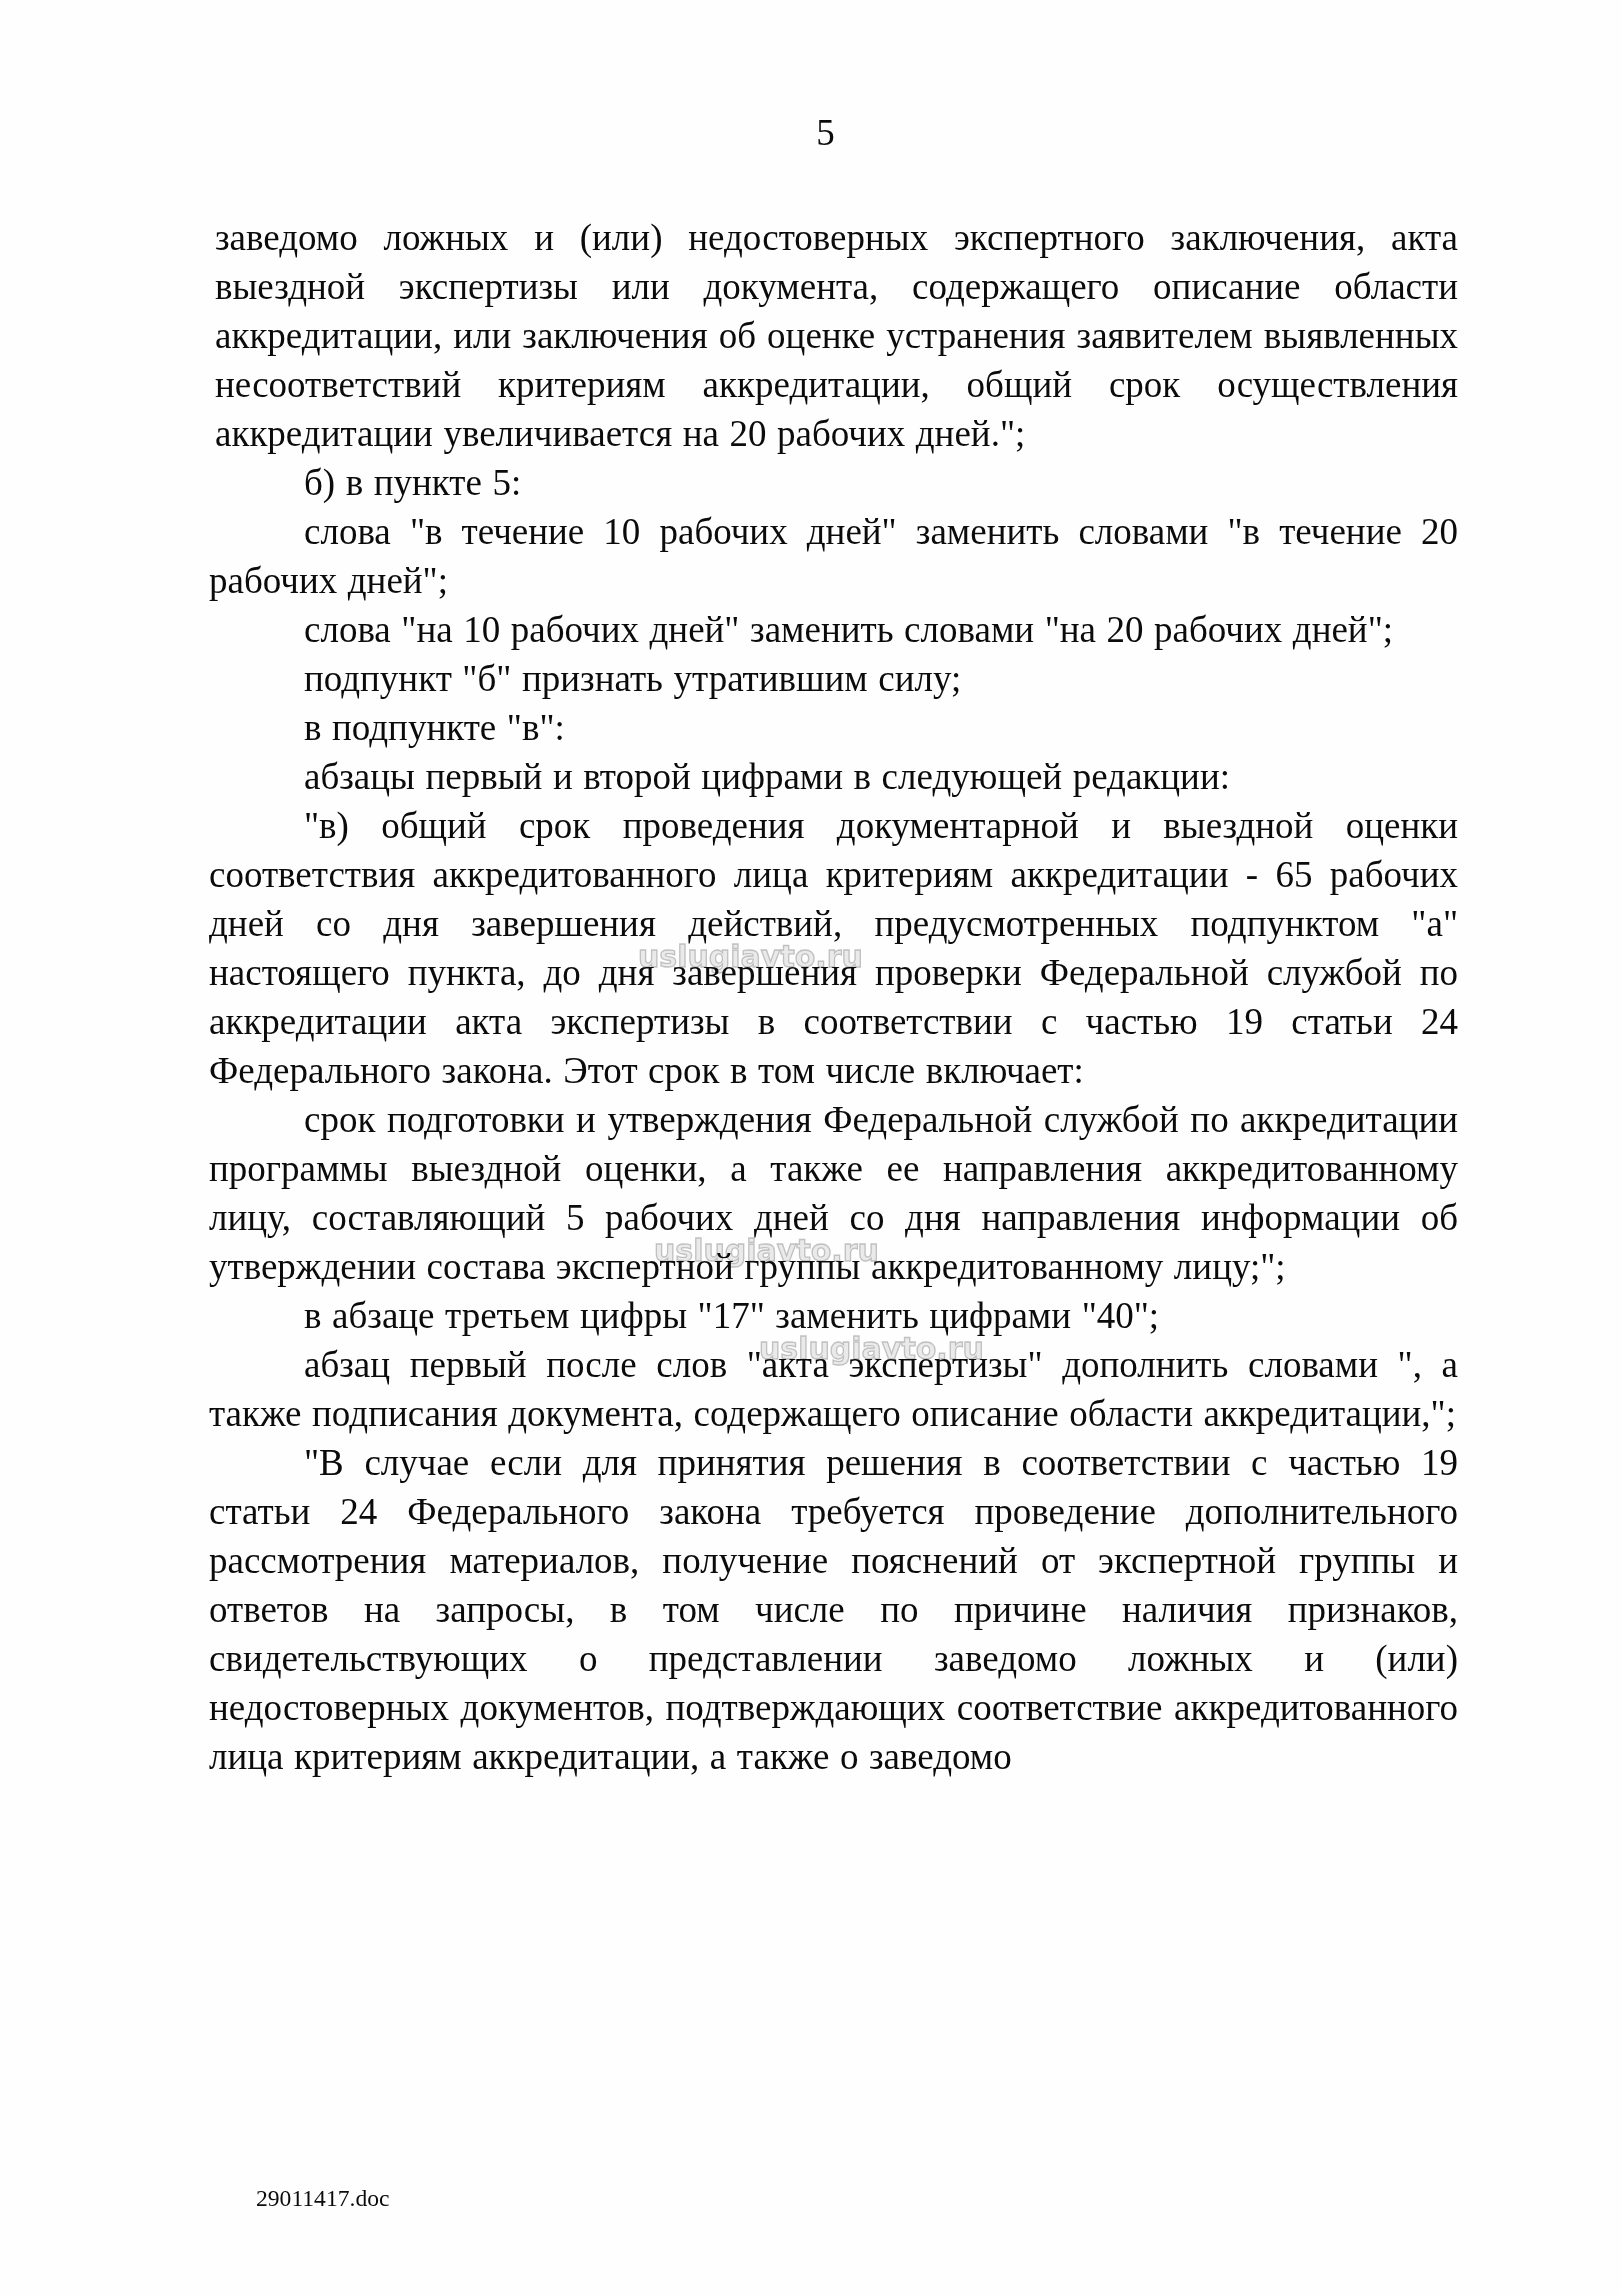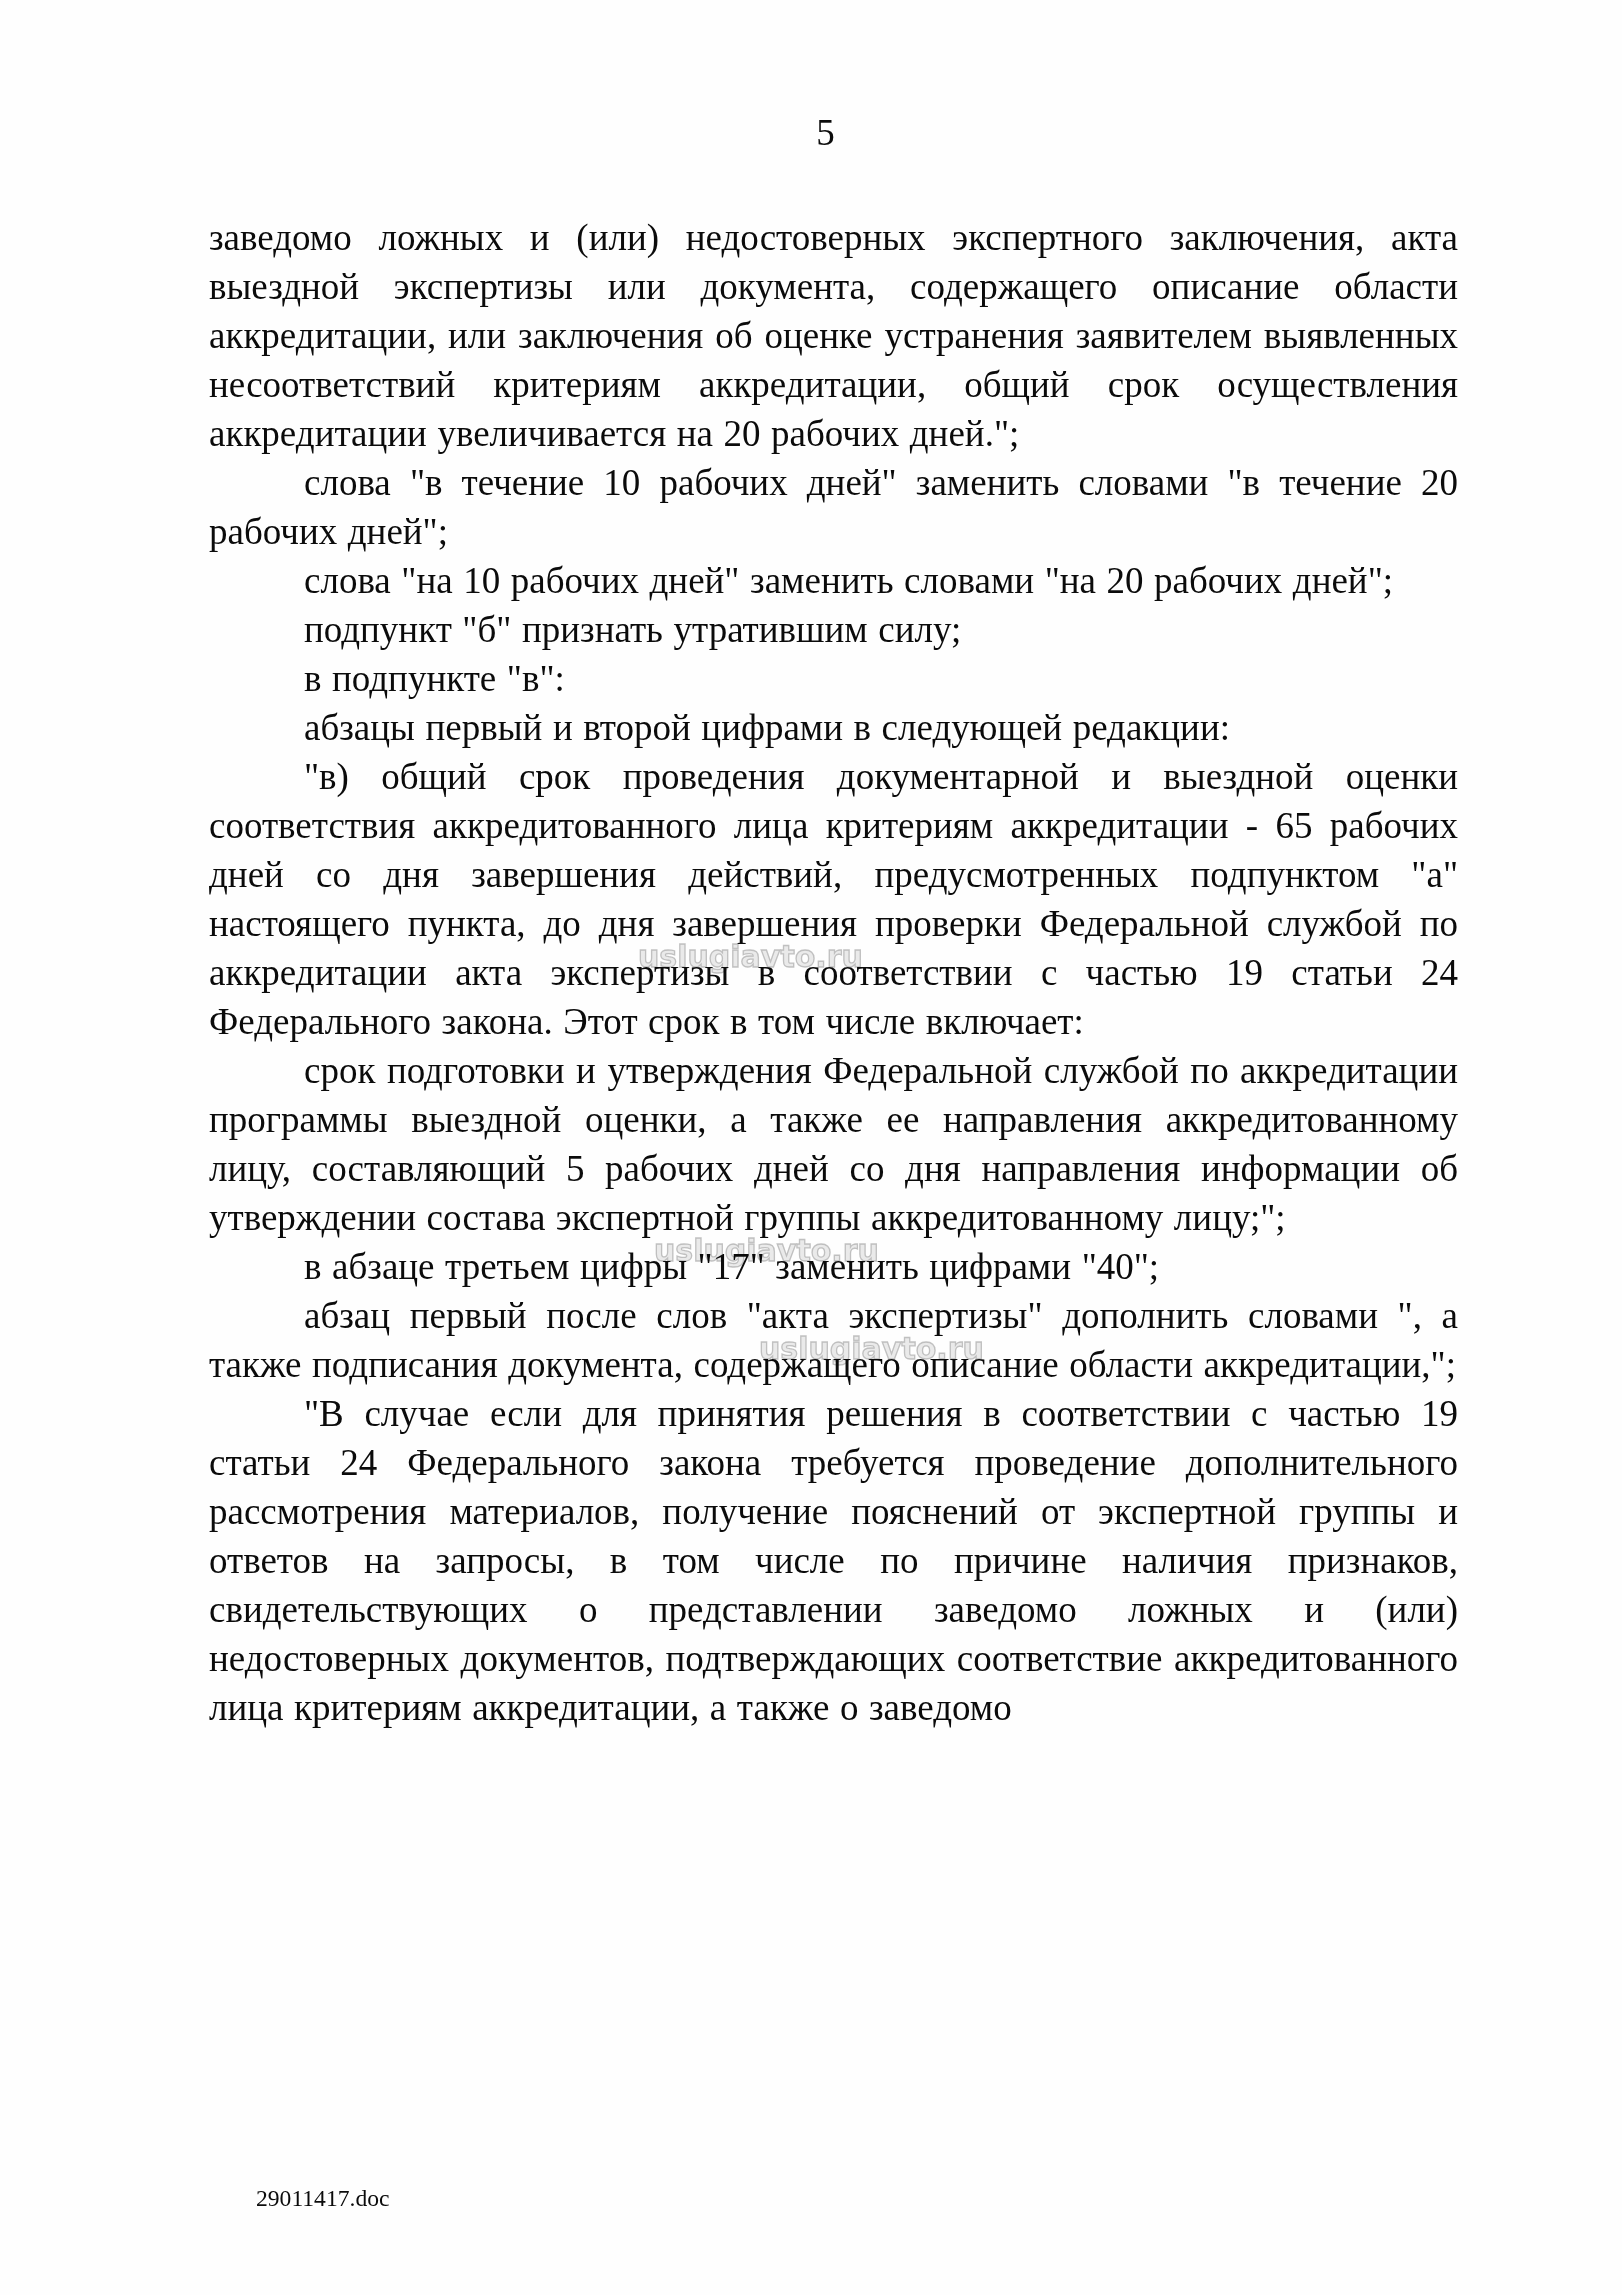--- a/index.html
+++ b/index.html
@@ -37,20 +37,21 @@
     word-spacing: 1.3px;
     z-index: 2;
   }
   .para {
     margin: 0;
     padding: 0;
     text-indent: 95px;
   }
   .para.first {
     text-indent: 0;
+    margin-left: 6px;
   }
   .footer {
     position: absolute;
     left: 208px;
     top: 2185px;
     font-size: 23.6px;
     line-height: 26px;
     z-index: 2;
     margin-left: 48px;
   }
@@ -76,20 +77,21 @@
 <div class="page">
 
   <div class="page-number">5</div>
 
   <span class="watermark wm-1">uslugiavto.ru</span>
   <span class="watermark wm-2">uslugiavto.ru</span>
   <span class="watermark wm-3">uslugiavto.ru</span>
 
   <main class="content">
     <p class="para first">заведомо ложных и (или) недостоверных экспертного заключения, акта выездной экспертизы или документа, содержащего описание области аккредитации, или заключения об оценке устранения заявителем выявленных несоответствий критериям аккредитации, общий срок осуществления аккредитации увеличивается на 20 рабочих дней.";</p>
+    <p class="para">б) в пункте 5:</p>
     <p class="para">слова "в течение 10 рабочих дней" заменить словами "в течение 20 рабочих дней";</p>
     <p class="para">слова "на 10 рабочих дней" заменить словами "на 20 рабочих дней";</p>
     <p class="para">подпункт "б" признать утратившим силу;</p>
     <p class="para">в подпункте "в":</p>
     <p class="para">абзацы первый и второй цифрами в следующей редакции:</p>
     <p class="para">"в) общий срок проведения документарной и выездной оценки соответствия аккредитованного лица критериям аккредитации - 65 рабочих дней со дня завершения действий, предусмотренных подпунктом "а" настоящего пункта, до дня завершения проверки Федеральной службой по аккредитации акта экспертизы в соответствии с частью 19 статьи 24 Федерального закона. Этот срок в том числе включает:</p>
     <p class="para">срок подготовки и утверждения Федеральной службой по аккредитации программы выездной оценки, а также ее направления аккредитованному лицу, составляющий 5 рабочих дней со дня направления информации об утверждении состава экспертной группы аккредитованному лицу;";</p>
     <p class="para">в абзаце третьем цифры "17" заменить цифрами "40";</p>
     <p class="para">абзац первый после слов "акта экспертизы" дополнить словами ", а также подписания документа, содержащего описание области аккредитации,";</p>
     <p class="para">"В случае если для принятия решения в соответствии с частью 19 статьи 24 Федерального закона требуется проведение дополнительного рассмотрения материалов, получение пояснений от экспертной группы и ответов на запросы, в том числе по причине наличия признаков, свидетельствующих о представлении заведомо ложных и (или) недостоверных документов, подтверждающих соответствие аккредитованного лица критериям аккредитации, а также о заведомо</p>

